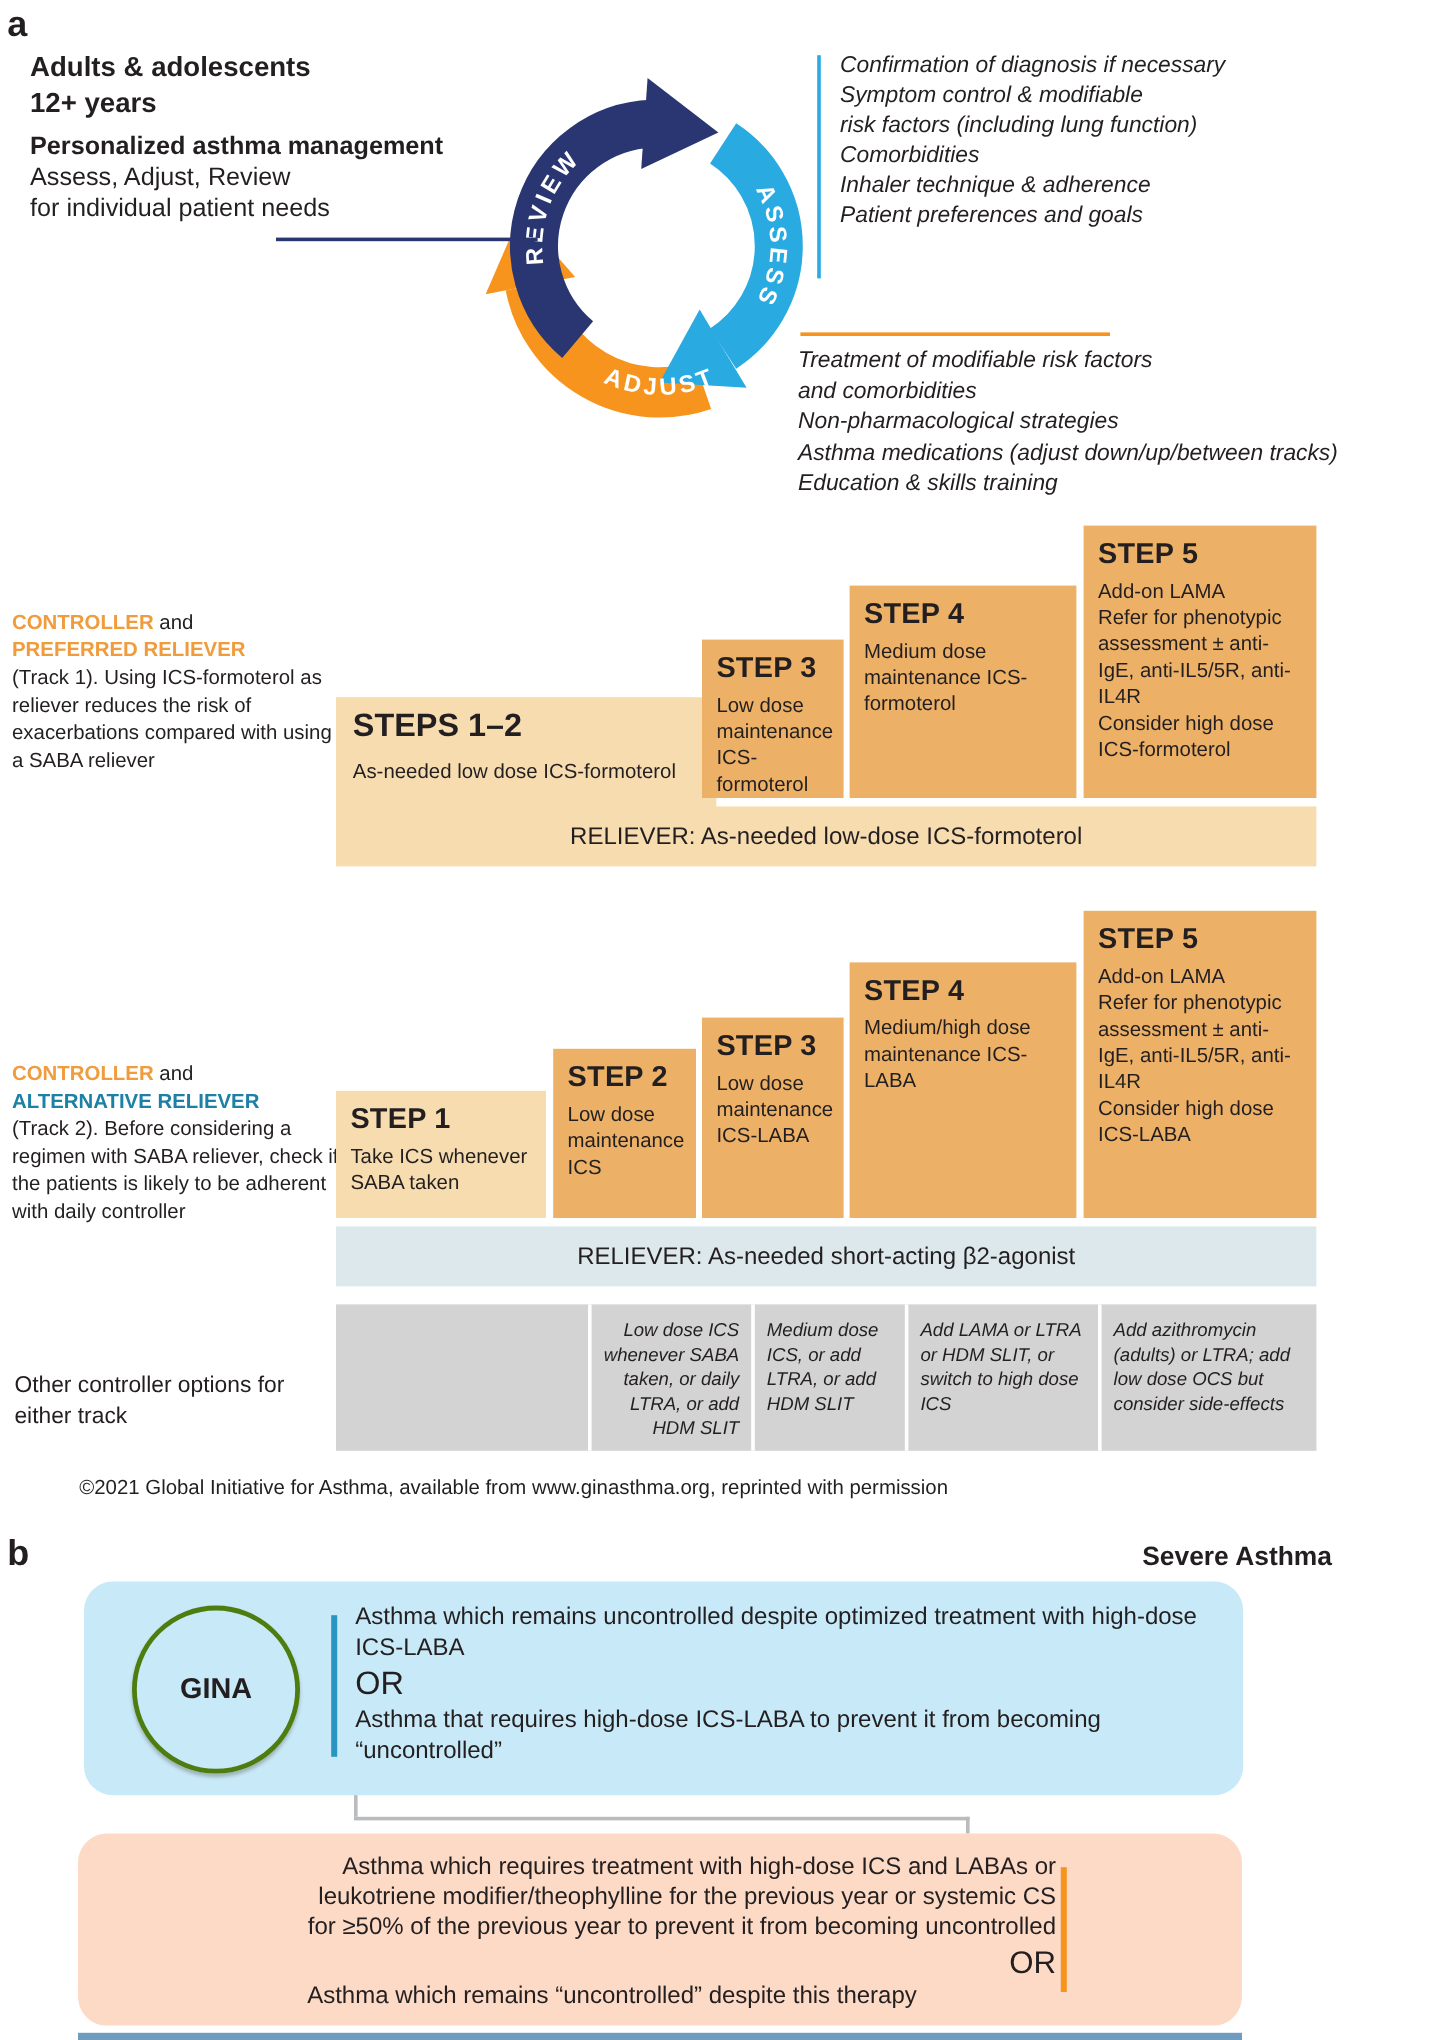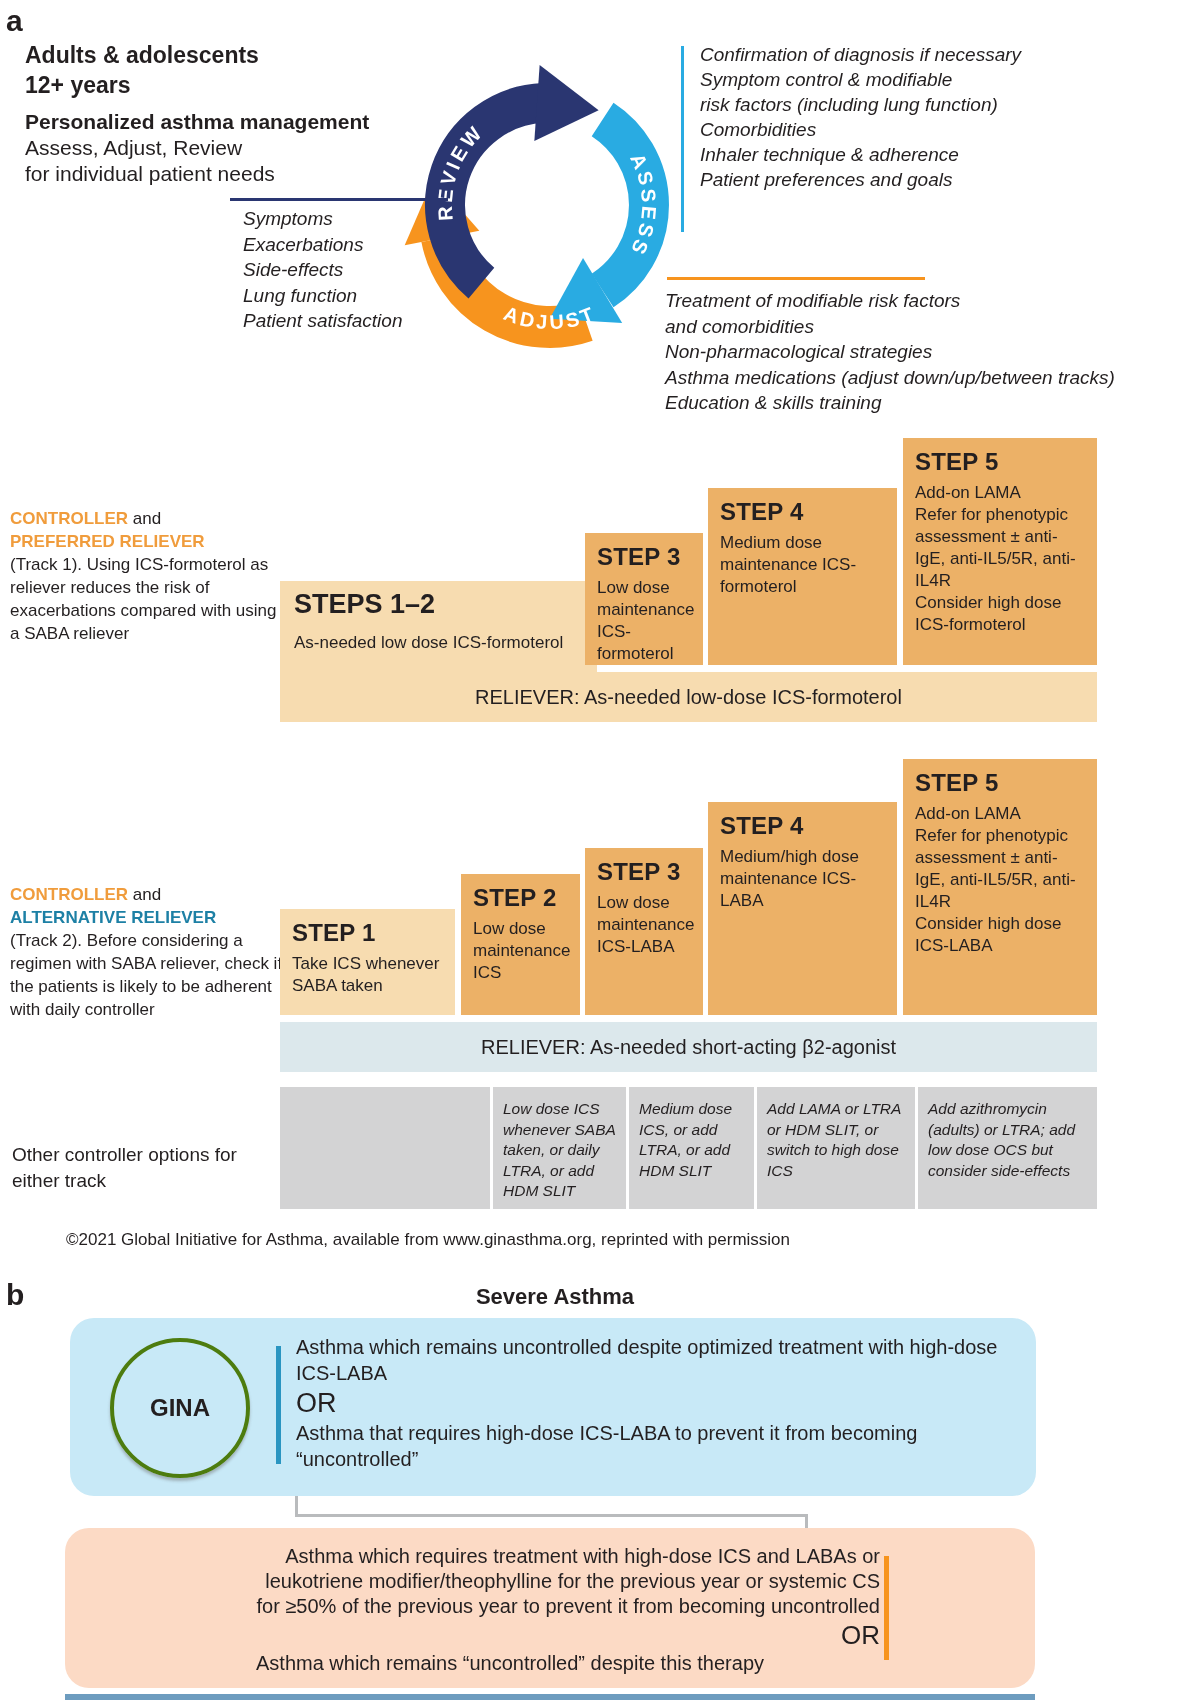--- a/index.html
+++ b/index.html
@@ -19,21 +19,21 @@
   .box-light{background:#f7dcb0;}
   .box-dark{background:#ecb167;}
   .step-title{font-size:24px;font-weight:bold;margin-bottom:6px;letter-spacing:.2px;}
   .step-title-lg{font-size:27px;font-weight:bold;margin-bottom:12px;}
   .step-sub{font-size:17px;line-height:22px;}
   .reliever{display:flex;align-items:center;justify-content:center;font-size:20px;}
   .gray-row{display:flex;background:#d3d3d4;box-sizing:border-box;}
   .gray-cell{box-sizing:border-box;padding:12px 10px;font-style:italic;font-size:15.5px;line-height:20.5px;}
   .gray-cell.sep{border-right:3px solid #fff;}
   .copyright{font-size:17px;}
-  .b-title{font-size:22px;font-weight:bold;text-align:center;}
+  .b-title{font-size:22px;font-weight:bold;text-align:right;}
   .bigbox{box-sizing:border-box;border-radius:24px;}
   .org-circle{box-sizing:border-box;border-radius:50%;display:flex;align-items:center;justify-content:center;
               font-weight:bold;box-shadow:0 3px 3px rgba(110,110,110,.45);}
   .b-para{font-size:20px;line-height:26px;}
   .b-or{font-size:27px;line-height:34px;}
   svg text{font-family:"Liberation Sans","DejaVu Sans",sans-serif;}
 </style>
 </head>
 <body>
 
@@ -78,27 +78,20 @@
     </text>
     <text font-size="20" font-weight="bold" fill="#ffffff" letter-spacing="3">
       <textPath href="#adjustPath" startOffset="50%" text-anchor="middle">ADJUST</textPath>
     </text>
   </svg>
 
   <div class="abs conn" style="left:230px;top:198px;width:218px;height:3px;"></div>
   <div class="abs" style="left:681px;top:46px;width:3px;height:186px;background:#29abe2;"></div>
   <div class="abs" style="left:667px;top:277px;width:258px;height:3px;background:#f7941e;"></div>
 
-  <div class="abs ital-list" style="left:243px;top:206px;">
-    <div>Symptoms</div>
-    <div>Exacerbations</div>
-    <div>Side-effects</div>
-    <div>Lung function</div>
-    <div>Patient satisfaction</div>
-  </div>
 
   <div class="abs ital-list" style="left:700px;top:42px;line-height:25px;">
     <div>Confirmation of diagnosis if necessary</div>
     <div>Symptom control &amp; modifiable</div>
     <div>risk factors (including lung function)</div>
     <div>Comorbidities</div>
     <div>Inhaler technique &amp; adherence</div>
     <div>Patient preferences and goals</div>
   </div>
 
@@ -165,21 +158,21 @@
     <div class="step-sub">Add-on LAMA</div>
     <div class="step-sub">Refer for phenotypic assessment ± anti-IgE, anti-IL5/5R, anti-IL4R</div>
     <div class="step-sub">Consider high dose ICS-LABA</div>
   </div>
   <div class="abs reliever" style="left:280px;top:1022px;width:817px;height:50px;background:#dce8ec;">
     <span>RELIEVER: As-needed short-acting β2-agonist</span>
   </div>
 
   <div class="abs gray-row" style="left:280px;top:1087px;width:817px;height:122px;">
     <div class="gray-cell sep" style="width:213px;"></div>
-    <div class="gray-cell sep" style="width:136px;">Low dose ICS whenever SABA taken, or daily LTRA, or add HDM SLIT</div>
+    <div class="gray-cell sep" style="width:136px;text-align:right;">Low dose ICS whenever SABA taken, or daily LTRA, or add HDM SLIT</div>
     <div class="gray-cell sep" style="width:128px;">Medium dose ICS, or add LTRA, or add HDM SLIT</div>
     <div class="gray-cell sep" style="width:161px;">Add LAMA or LTRA or HDM SLIT, or switch to high dose ICS</div>
     <div class="gray-cell" style="width:179px;">Add azithromycin (adults) or LTRA; add low dose OCS but consider side-effects</div>
   </div>
   <div class="abs" style="left:12px;top:1142px;width:235px;font-size:19px;line-height:26px;">Other controller options for either track</div>
 
   <div class="abs copyright" style="left:25px;top:1230px;margin-left:41px;">©2021 Global Initiative for Asthma, available from www.ginasthma.org, reprinted with permission</div>
 
   <div class="abs sec-label" style="left:6px;top:1278px;">b</div>
   <div class="abs b-title" style="left:0;top:1284px;width:1110px;">Severe Asthma</div>

